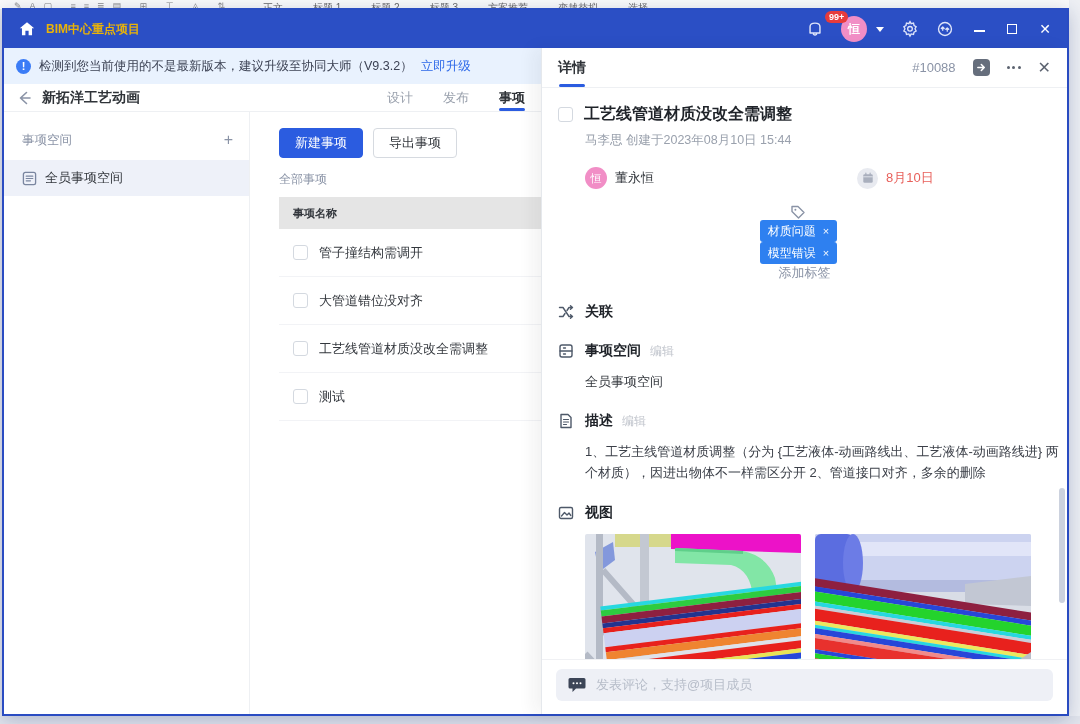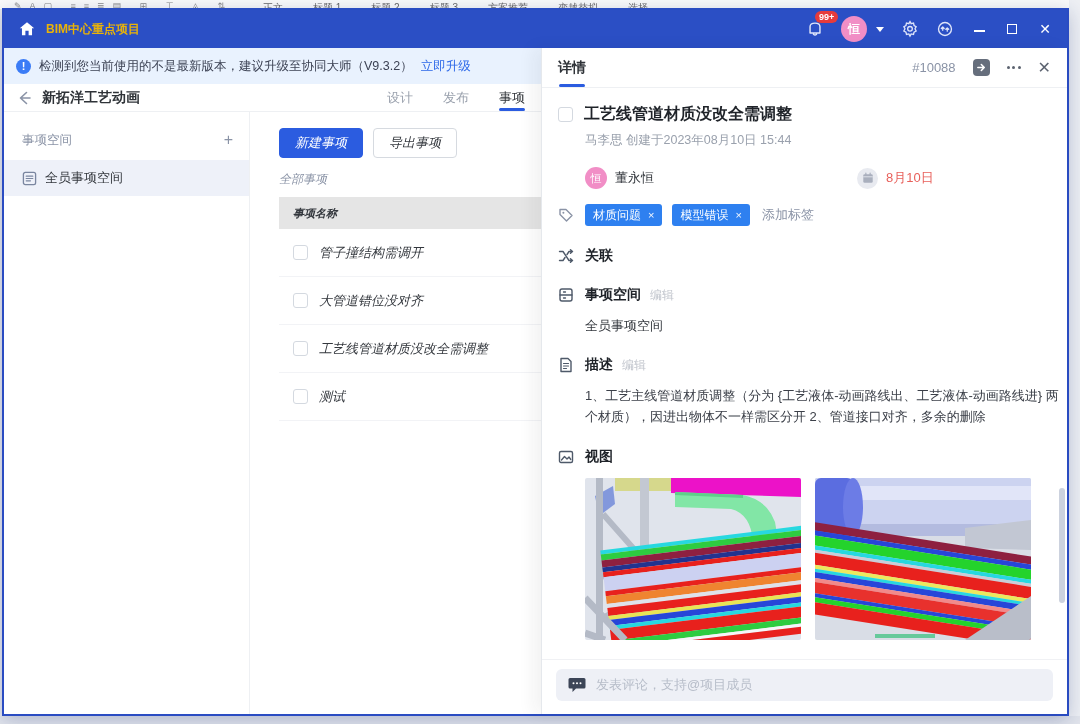--- a/index.html
+++ b/index.html
@@ -26,21 +26,21 @@
     border:2px solid #2a4cc2; background:#fff; display:flex; flex-direction:column;
     box-shadow:0 4px 18px rgba(20,40,110,.25);
   }
   
   .titlebar{ height:38px; background:#2b4fc5; flex-shrink:0; display:flex; align-items:center; padding:0 14px; }
   .titlebar .home{ width:18px; height:18px; margin-right:10px; flex-shrink:0; }
   .titlebar .app-title{ color:#eab308; font-size:12px; font-weight:bold; }
   .tb-right{ margin-left:auto; display:flex; align-items:center; gap:17px; }
   .tb-icon{ width:18px; height:18px; display:flex; align-items:center; justify-content:center; position:relative; cursor:pointer; }
   .badge{
-    position:absolute; top:-9px; left:9px; background:#e63b3b; color:#fff; font-size:9px; font-weight:bold;
+    position:absolute; top:-9px; left:19px; background:#e63b3b; color:#fff; font-size:9px; font-weight:bold;
     padding:1px 4px; border-radius:8px; line-height:10px; white-space:nowrap;
   }
   .avatar{
     width:26px; height:26px; border-radius:50%; background:#f18ec6; color:#fff;
     display:flex; align-items:center; justify-content:center; font-size:12px; font-weight:bold; cursor:pointer;
   }
   .caret{ width:0; height:0; border-left:4px solid transparent; border-right:4px solid transparent; border-top:5px solid #fff; margin-left:-8px; cursor:pointer; }
   .win-ctl{ color:#fff; font-size:14px; width:16px; text-align:center; cursor:pointer; line-height:16px; }
   .ctl-min{ display:inline-block; width:11px; height:2px; background:#fff; margin-bottom:2px; }
   .ctl-max{ display:inline-block; width:10px; height:10px; border:1.6px solid #fff; }
@@ -55,35 +55,35 @@
     display:flex; align-items:center; justify-content:center; margin-right:8px; flex-shrink:0; }
   .banner-text{ font-size:12.5px; color:#3c4254; white-space:nowrap; overflow:hidden; }
   .banner-link{ font-size:12.5px; color:#2b67e8; margin-left:8px; white-space:nowrap; cursor:pointer; }
 
   
   .nav-row{ height:28px; border-bottom:1px solid #eef0f3; display:flex; align-items:center; padding:0 14px 0 12px; flex-shrink:0; }
   .back-arrow{ width:16px; height:16px; margin-right:10px; cursor:pointer; flex-shrink:0; }
   .project-title{ font-size:14px; font-weight:bold; color:#2f3338; }
   .nav-tabs{ margin-left:auto; display:flex; gap:26px; height:100%; }
   .nav-tab{ font-size:13px; color:#9aa1ad; display:flex; align-items:center; position:relative; cursor:pointer; padding:0 2px; }
-  .nav-tab.active{ color:#2f3338; font-weight:normal; }
+  .nav-tab.active{ color:#2f3338; font-weight:bold; }
   .nav-tab.active::after{ content:""; position:absolute; bottom:0; left:50%; transform:translateX(-50%); width:26px; height:3px; background:#2b5ce0; border-radius:2px; }
 
   
   .content-row{ flex:1; display:flex; min-height:0; }
   .sidebar{ width:246px; flex-shrink:0; border-right:1px solid #eef0f3; padding-top:14px; }
   .sidebar-header{ display:flex; align-items:center; padding:0 16px 0 18px; height:28px; }
   .sidebar-header-label{ font-size:12.5px; color:#8a93a6; }
   .sidebar-add{ margin-left:auto; font-size:16px; color:#8a93a6; cursor:pointer; line-height:16px; }
   .sidebar-item{ height:36px; display:flex; align-items:center; padding:0 16px 0 18px; font-size:13px; color:#33373d; cursor:pointer; margin-top:6px; }
   .sidebar-item.selected{ background:#eef1f9; }
   .sidebar-item .s-icon{ width:15px; height:15px; margin-right:8px; flex-shrink:0; }
 
   
-  .list-area{ flex:1; min-width:0; padding:16px 0 0 29px; display:flex; flex-direction:column;font-style:italic; }
+  .list-area{ flex:1; min-width:0; padding:16px 0 0 29px; display:flex; flex-direction:column; }
   .btn-row{ display:flex; gap:10px; }
   .btn{ height:30px; border-radius:4px; font-size:13px; display:flex; align-items:center; padding:0 15px; cursor:pointer; }
   .btn-primary{ background:#2b5ce0; color:#fff; border:1px solid #2b5ce0; }
   .btn-outline{ background:#fff; color:#33373d; border:1px solid #d6dae0; }
   .filter-label{ margin-top:13px; font-size:12px; color:#8a93a6; }
   .table-header{ margin-top:9px; height:32px; background:#e5e5e5; display:flex; align-items:center; padding-left:14px;
     font-size:11px; font-weight:bold; color:#33373d; }
   .list-row{ height:48px; display:flex; align-items:center; padding-left:14px; border-bottom:1px solid #f2f3f6; font-size:13px; color:#33373d; cursor:pointer; }
   .checkbox{ width:15px; height:15px; border:1px solid #d4d9e0; border-radius:3px; background:#fff; flex-shrink:0; cursor:pointer; }
   .list-row .checkbox{ margin-right:11px; }
@@ -105,21 +105,21 @@
   .d-title-row{ display:flex; align-items:center; gap:11px; }
   .d-title{ font-size:16px; font-weight:bold; color:#1f2329; }
   .d-creator{ margin:7px 0 18px 27px; font-size:12.5px; color:#9aa1ad; }
   .d-assign-row{ margin:16px 0 0 27px; display:flex; align-items:center; position:relative; }
   .mini-avatar{ width:22px; height:22px; border-radius:50%; background:#f18ec6; color:#fff; font-size:11px;
     display:flex; align-items:center; justify-content:center; margin-right:8px; }
   .assignee-name{ font-size:13px; color:#33373d; }
   .due-group{ position:absolute; left:272px; display:flex; align-items:center; gap:8px; cursor:pointer; }
   .cal-icon{ width:21px; height:21px; border-radius:50%; background:#e8eaf0; display:flex; align-items:center; justify-content:center; }
   .due-date{ font-size:13px; color:#e8605b; }
-  .d-tags-row{ margin:15px 0 0 0; display:flex; align-items:center; }
+  .d-tags-row{ margin:15px 0 0 0; display:flex; align-items:center;flex-direction:column; }
   .tag-icon{ width:16px; height:16px; margin-right:11px; flex-shrink:0; }
   .tag{ background:#2e80f0; color:#fff; border-radius:3px; height:22px; display:flex; align-items:center;
     font-size:12px; padding:0 8px; margin-right:10px; cursor:pointer; }
   .tag .tag-x{ margin-left:7px; font-size:11px; opacity:.95; cursor:pointer; }
   .add-tag{ font-size:13px; color:#8a93a6; margin-left:2px; cursor:pointer; }
 
   .section-header{ margin-top:21px; display:flex; align-items:center; }
   .section-icon{ width:16px; height:16px; margin-right:11px; flex-shrink:0; }
   .section-title{ font-size:14px; font-weight:bold; color:#1f2329; }
   .edit-link{ font-size:12px; color:#c0c4cc; margin-left:9px; cursor:pointer; }

